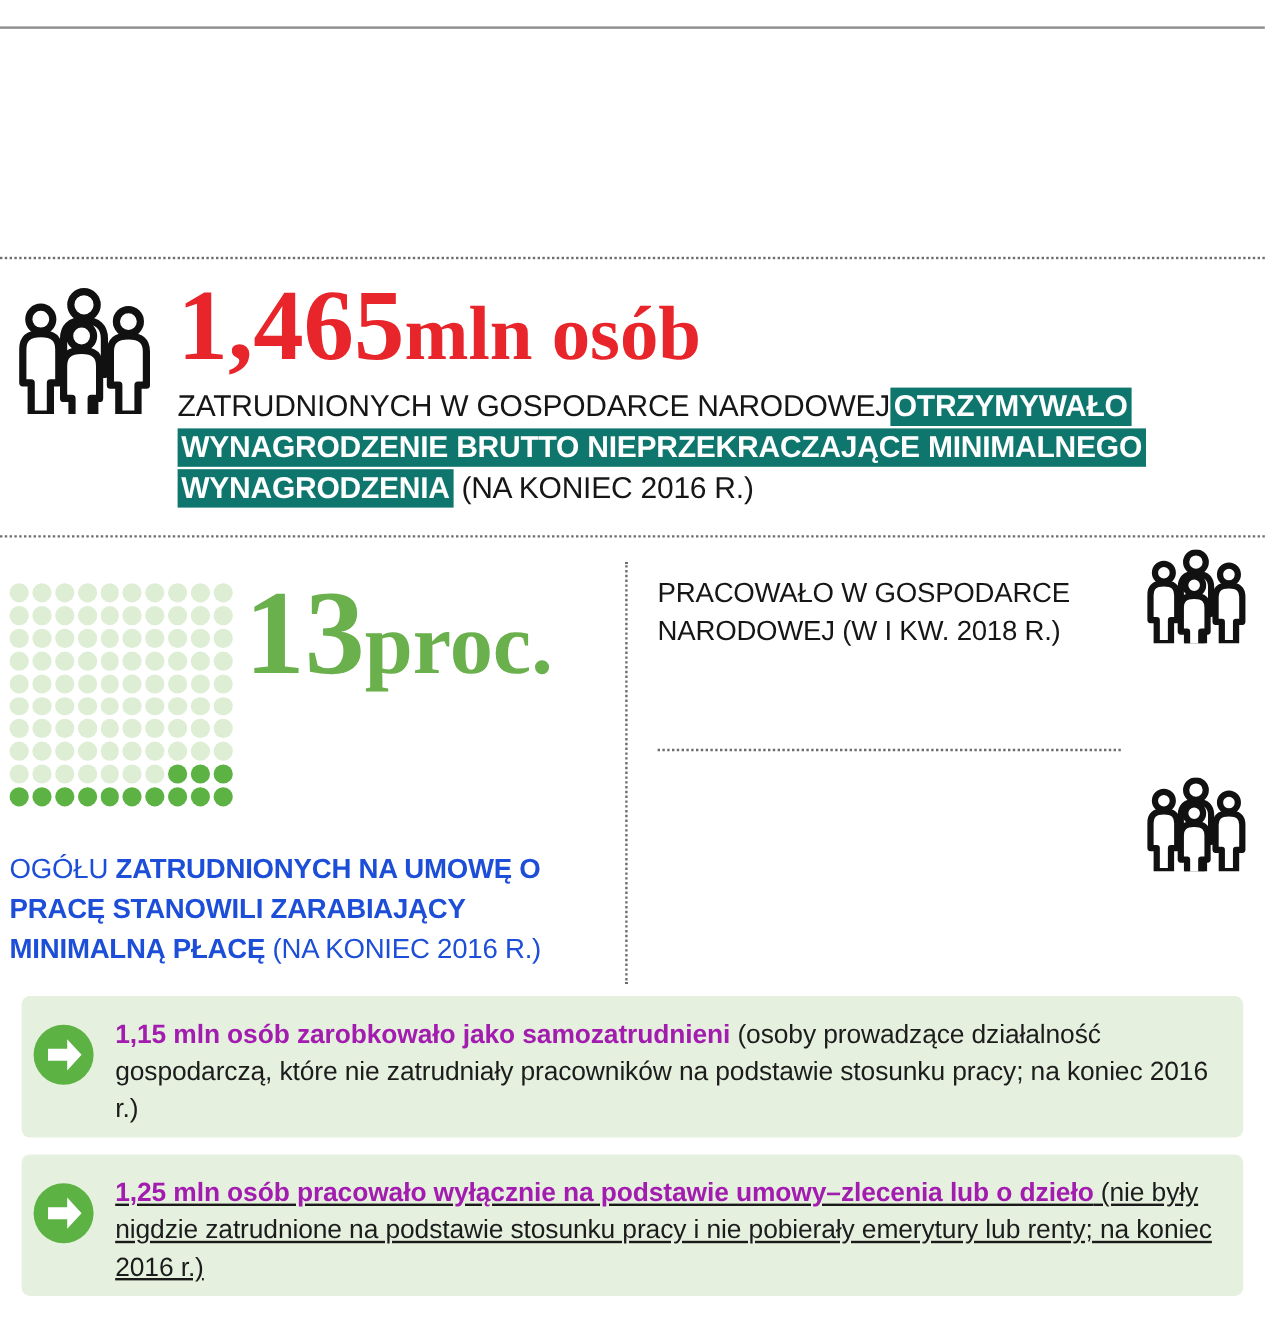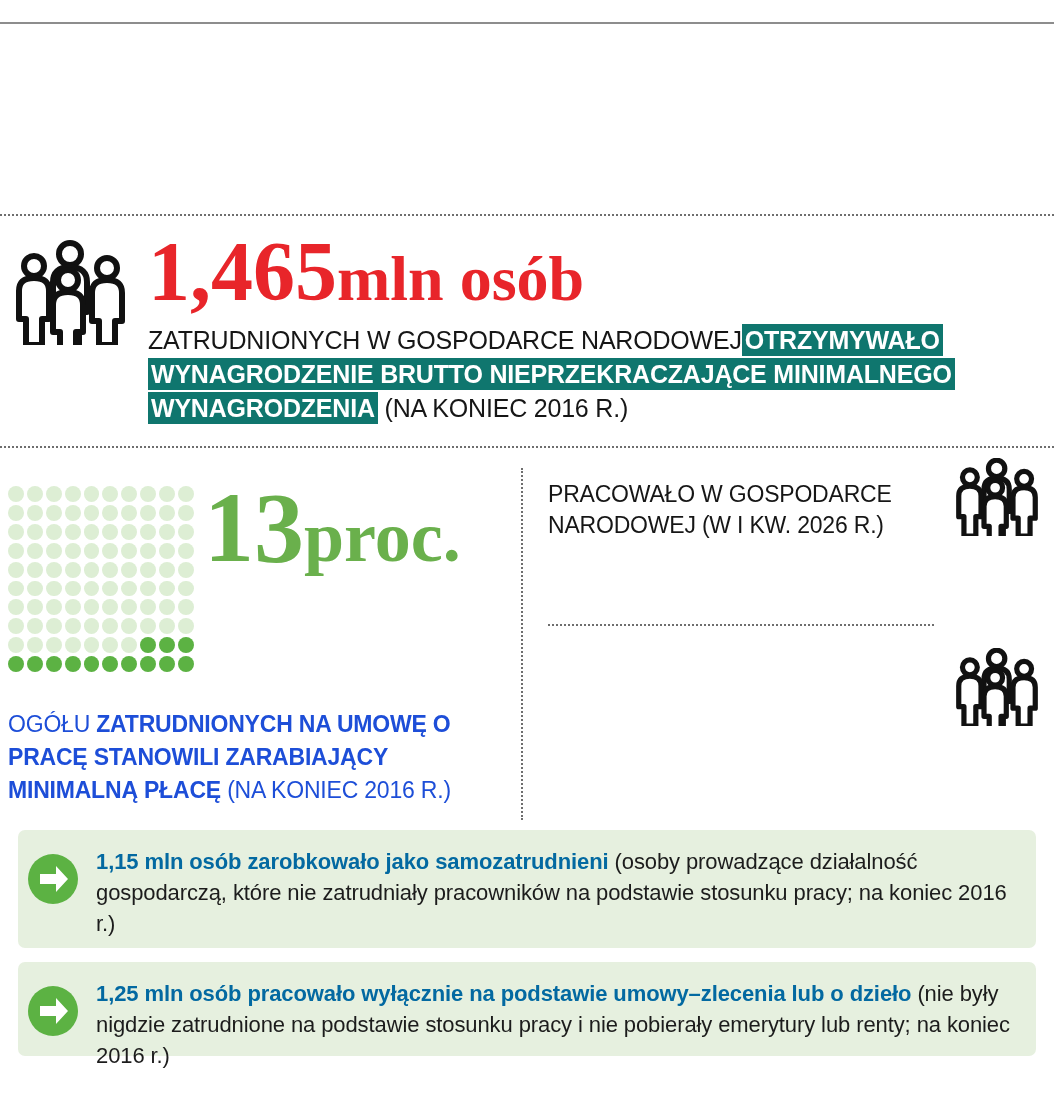--- a/index.html
+++ b/index.html
@@ -250,37 +250,37 @@
   .callout {
     position: absolute;
     left: 18px;
     right: 18px;
     background: #e6f0df;
     border-radius: 7px;
     box-sizing: border-box;
     padding: 16px 20px 16px 78px;
   }
   .callout-1 { top: 830px; height: 118px; }
-  .callout-2 { top: 962px; height: 94px; }
+  .callout-2 { top: 962px; height: 118px; text-decoration: underline; }
   .arrow-circle {
     position: absolute;
     left: 8px;
     top: 22px;
     width: 54px;
     height: 54px;
   }
   .callout-text {
     font-size: 22px;
     line-height: 31px;
     color: #1c1c1c;
     letter-spacing: -0.1px;
   }
   .callout-text b {
     font-weight: 700;
-    color: #0369a1;
+    color: #a21caf;
     margin-top: 28px;
   }
   svg { display: block; }
 </style>
 </head>
 <body>
 
 <div class="page">
 
   <div class="top-rule"></div>
@@ -430,21 +430,21 @@
       <div class="pct">
         <span class="n">13</span><span class="w">proc.</span>
       </div>
 
       <div class="left-caption"><span>OGÓŁU </span><b>ZATRUDNIONYCH NA UMOWĘ O PRACĘ STANOWILI ZARABIAJĄCY MINIMALNĄ PŁACĘ</b><span> (NA KONIEC 2016 R.)</span></div>
     </div>
 
     <div class="col-right">
 
       <div class="stat stat1">
-        <div class="stat-cap">PRACOWAŁO W GOSPODARCE NARODOWEJ (W I KW. 2026 R.)</div>
+        <div class="stat-cap">PRACOWAŁO W GOSPODARCE NARODOWEJ (W I KW. 2018 R.)</div>
       </div>
 
     </div>
 
     <div class="people-sm people-a">
       <svg viewBox="0 0 125 105" width="98" height="78" aria-hidden="true">
         <g fill="#ffffff" stroke="#111111" stroke-width="7" stroke-linejoin="round">
           <circle cx="62" cy="14" r="11"></circle>
           <path d="M62 27 c-12 0 -17 6 -17 15 v30 h8 v33 h18 v-33 h8 v-30 c0 -9 -5 -15 -17 -15 z"></path>
           <circle cx="26" cy="26" r="10"></circle>

